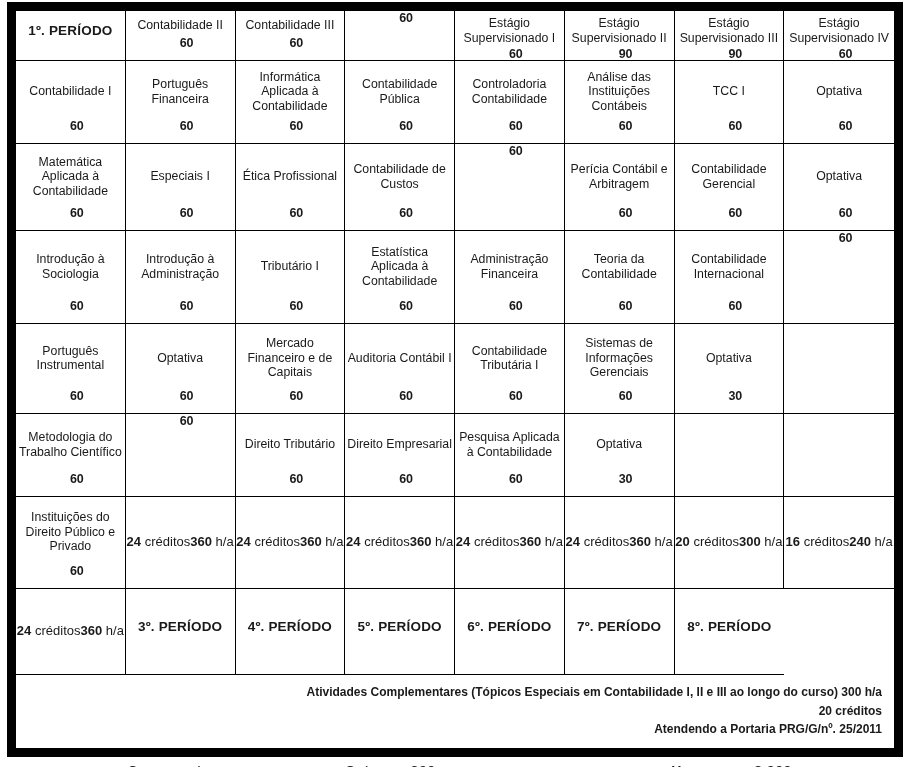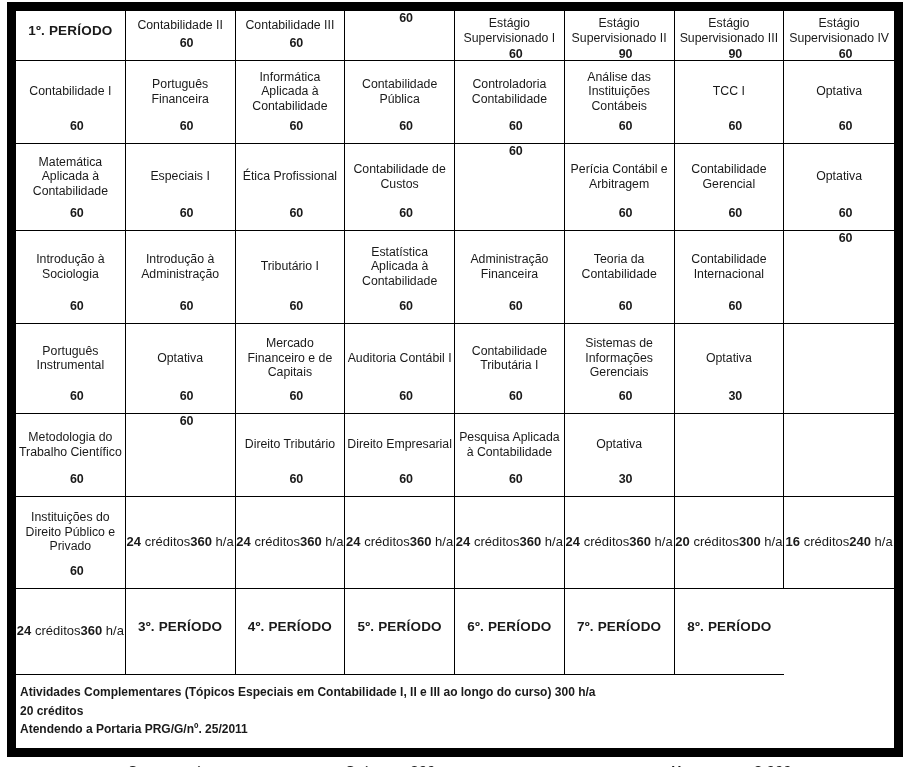--- a/index.html
+++ b/index.html
@@ -46,22 +46,22 @@
     flex: 0 0 auto;
     font-weight: bold; font-size: 12.5px;
     padding: 0 0 9px 13px;
   }
   .cell.totals {
     display: flex; flex-direction: row; align-items: center; justify-content: center;
     font-size: 13px; line-height: 1.45; text-align: center;
   }
   .tot-line .b { font-weight: bold; }
   .table-footer {
-    text-align: left; font-weight: bold; font-size: 12px; line-height: 1.55;
-    padding: 8px 4px 9px 4px;
+    text-align: right; font-weight: bold; font-size: 12px; line-height: 1.55;
+    padding: 8px 12px 9px 4px;
   }
   .bottom-bar {
     display: grid;
     grid-template-columns: 345px 215px 1fr;
     align-items: center;
     height: 26px;
     padding-top: 2px;
   }
   .bb-item { white-space: nowrap; }
   .bb-carga   { text-align: center; padding-left: 40px; }

